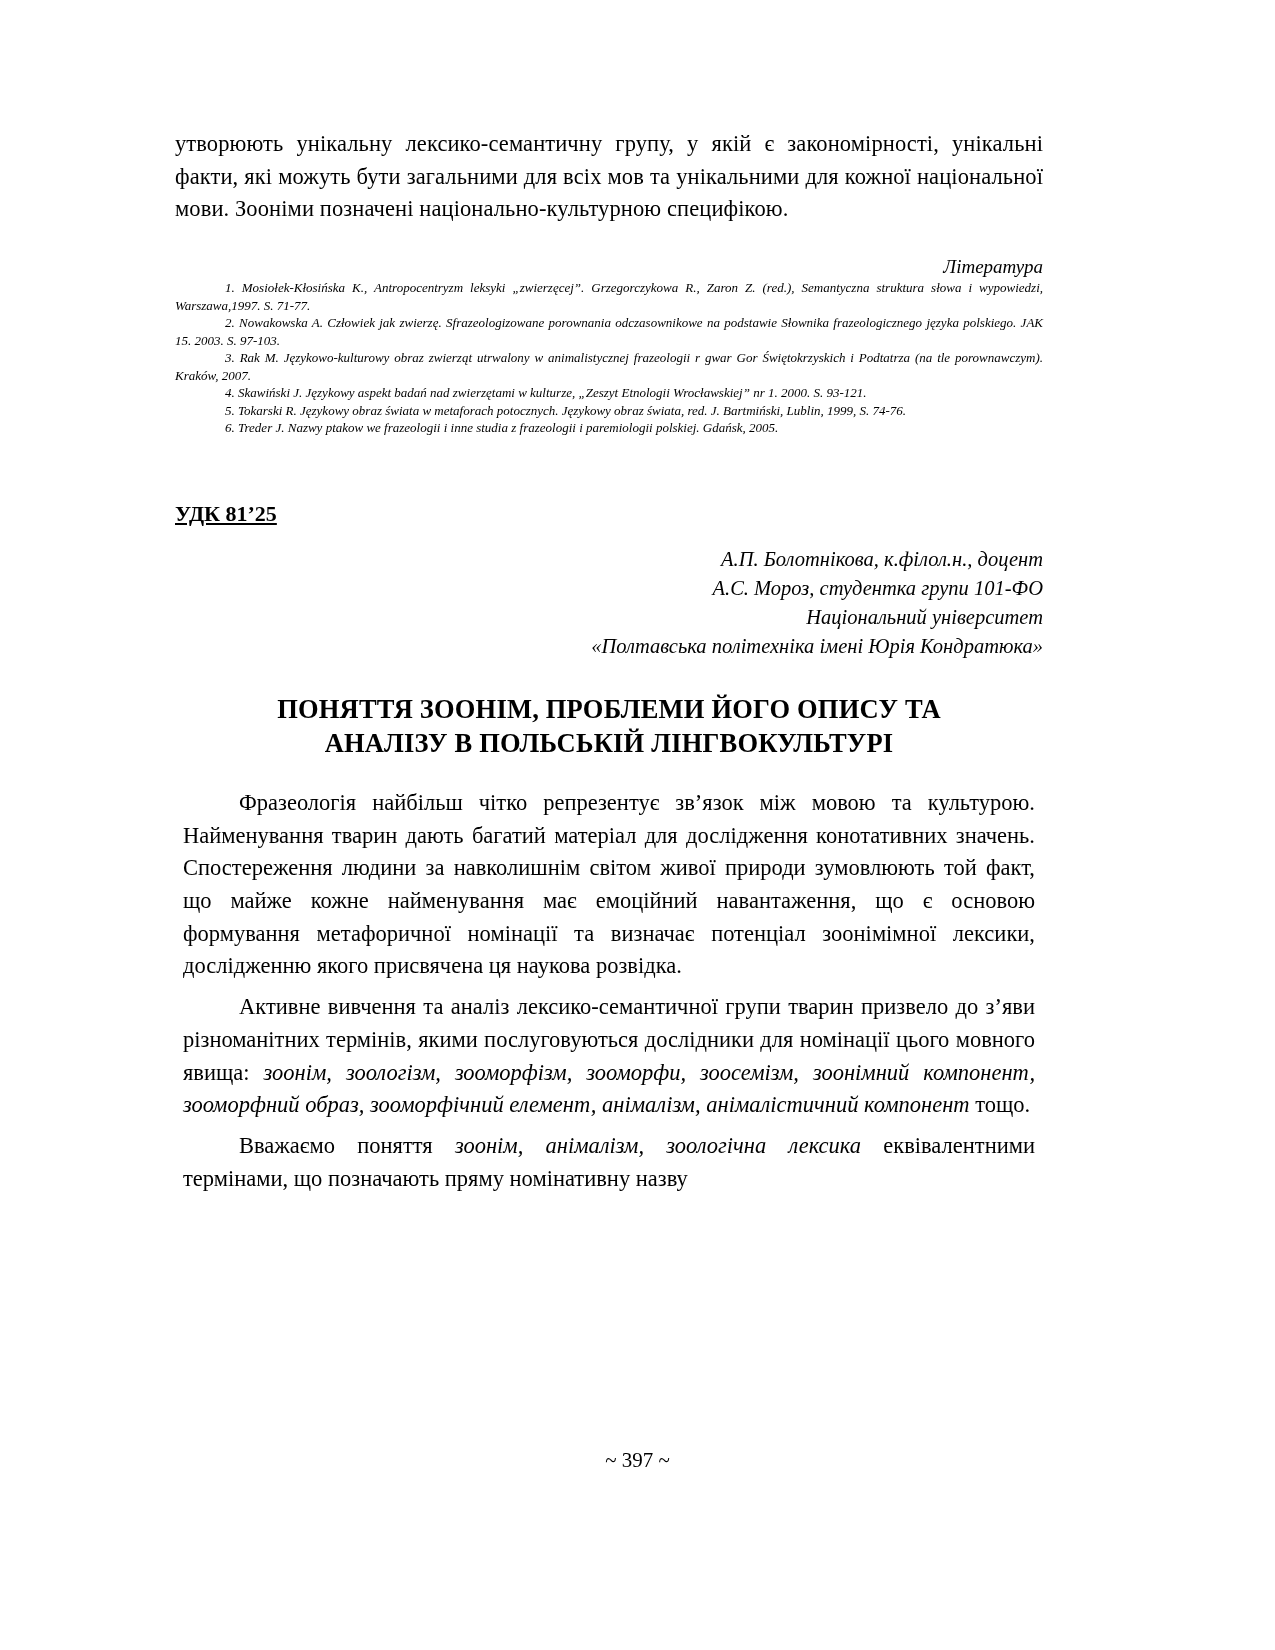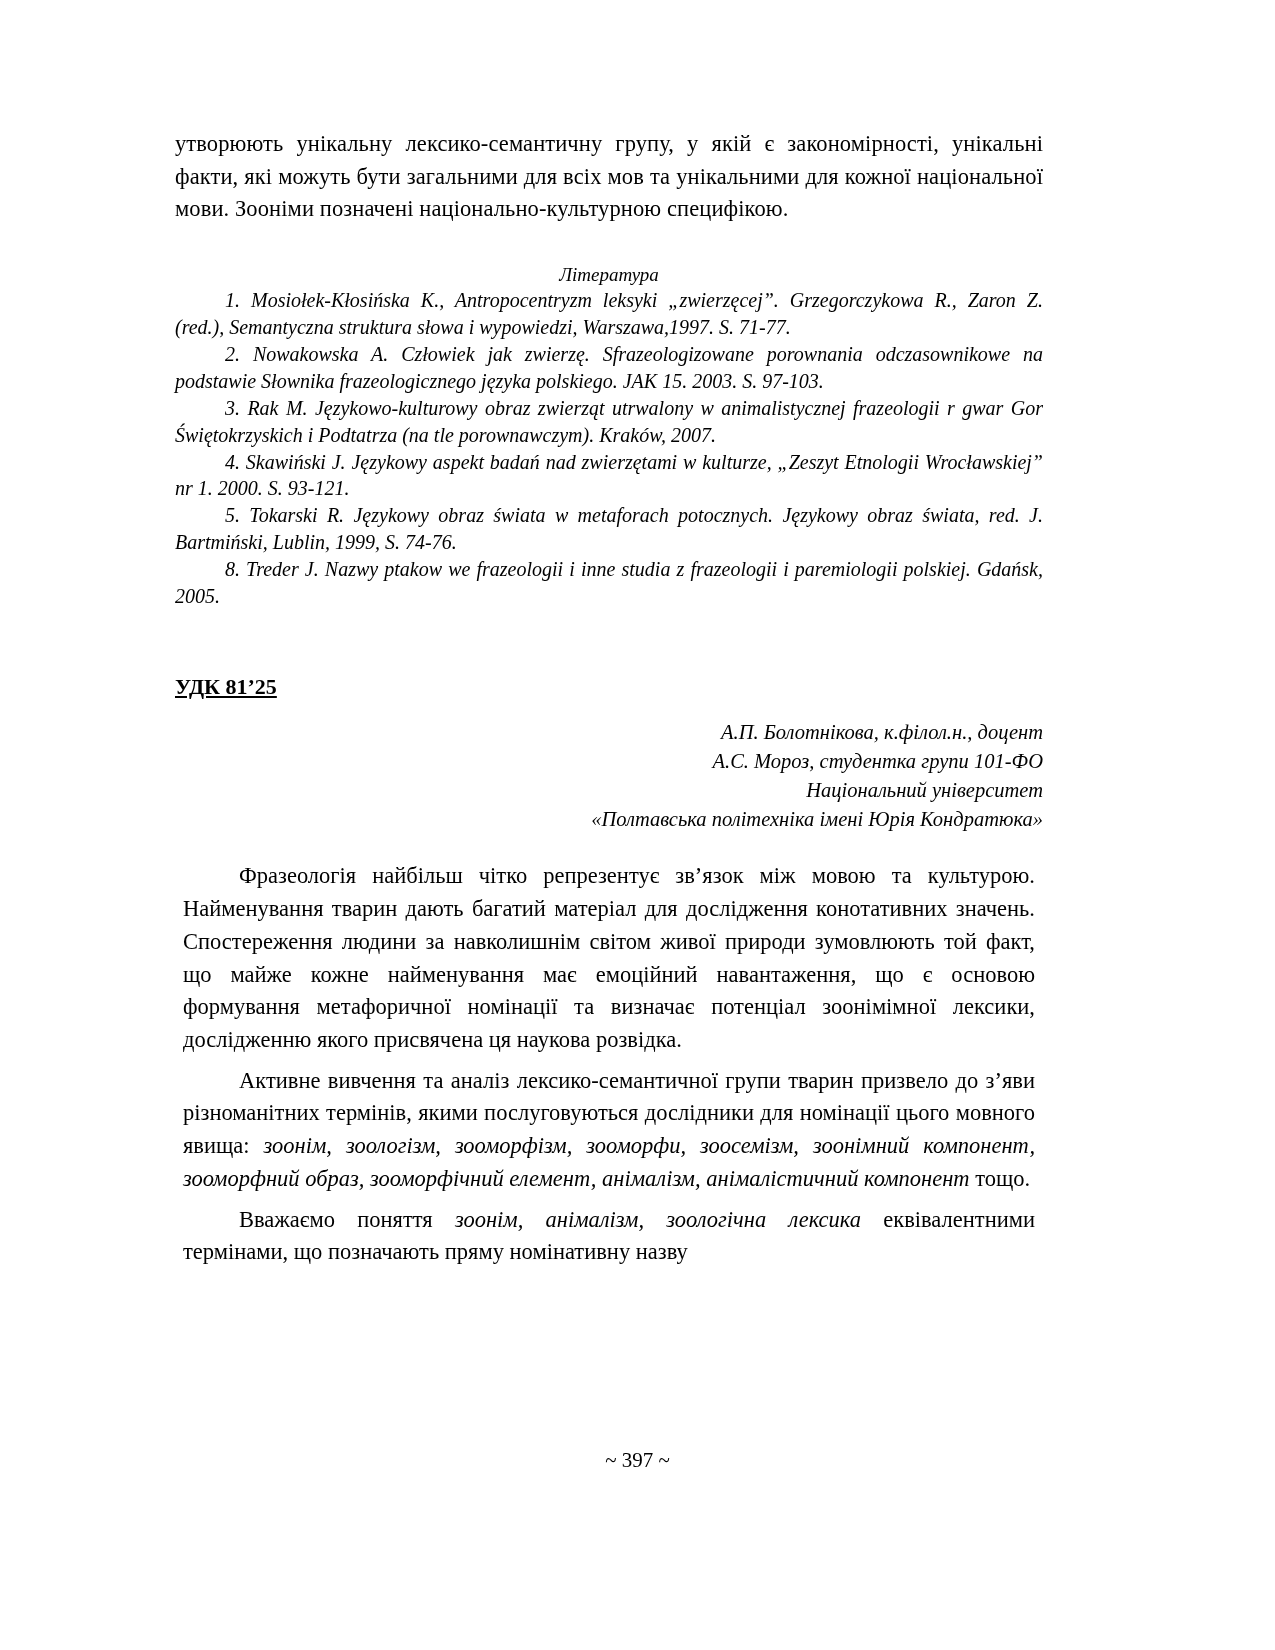--- a/index.html
+++ b/index.html
@@ -34,25 +34,25 @@
     text-align: justify;
     text-indent: 0;
     margin: 0;
     letter-spacing: 0.1px;
   }
 
   
   .biblio-heading {
     font-size: 19px;
     font-style: italic;
-    text-align: center;
-    margin: 38px 0 1px 0;
+    text-align: right;
+    margin: 30px 0 1px 0;
   }
   .biblio-list {
-    font-size: 20px;
+    font-size: 13px;
     font-style: italic;
     line-height: 1.345;
     text-align: justify;
   }
   .biblio-item {
     text-indent: 50px;
     margin: 0;
   }
 
   
@@ -120,34 +120,38 @@
     <p class="intro-para">утворюють унікальну лексико-семантичну групу, у якій є закономірності, унікальні факти, які можуть бути загальними для всіх мов та унікальними для кожної національної мови. Зооніми позначені національно-культурною специфікою.</p>
 
     <div class="biblio-heading">Література</div>
 
     <div class="biblio-list">
       <p class="biblio-item">1. Mosiołek-Kłosińska K., Antropocentryzm leksyki „zwierzęcej”. Grzegorczykowa R., Zaron Z. (red.), Semantyczna struktura słowa i wypowiedzi, Warszawa,1997. S. 71-77.</p>
       <p class="biblio-item">2. Nowakowska A. Człowiek jak zwierzę. Sfrazeologizowane porownania odczasownikowe na podstawie Słownika frazeologicznego języka polskiego. JAK 15. 2003. S. 97-103.</p>
       <p class="biblio-item">3. Rak M. Językowo-kulturowy obraz zwierząt utrwalony w animalistycznej frazeologii r gwar Gor Świętokrzyskich i Podtatrza (na tle porownawczym). Kraków, 2007.</p>
       <p class="biblio-item">4. Skawiński J. Językowy aspekt badań nad zwierzętami w kulturze, „Zeszyt Etnologii Wrocławskiej” nr 1. 2000. S. 93-121.</p>
       <p class="biblio-item">5. Tokarski R. Językowy obraz świata w metaforach potocznych. Językowy obraz świata, red. J. Bartmiński, Lublin, 1999, S. 74-76.</p>
-      <p class="biblio-item">8. Treder J. Nazwy ptakow we frazeologii i inne studia z frazeologii i paremiologii polskiej. Gdańsk, 2005.</p>
+      <p class="biblio-item">6. Treder J. Nazwy ptakow we frazeologii i inne studia z frazeologii i paremiologii polskiej. Gdańsk, 2005.</p>
     </div>
 
     <div class="udk-wrap">
       <div class="udk">УДК 81’25</div>
     </div>
 
     <div class="authors">
       <div>А.П. Болотнікова, к.філол.н., доцент</div>
       <div>А.С. Мороз, студентка групи 101-ФО</div>
       <div>Національний університет</div>
       <div>«Полтавська політехніка імені Юрія Кондратюка»</div>
     </div>
 
+    <div class="doc-title">
+      <div>ПОНЯТТЯ ЗООНІМ, ПРОБЛЕМИ ЙОГО ОПИСУ ТА</div>
+      <div>АНАЛІЗУ В ПОЛЬСЬКІЙ ЛІНГВОКУЛЬТУРІ</div>
+    </div>
 
     <div class="body-text">
       <p>Фразеологія найбільш чітко репрезентує зв’язок між мовою та культурою. Найменування тварин дають багатий матеріал для дослідження конотативних значень. Спостереження людини за навколишнім світом живої природи зумовлюють той факт, що майже кожне найменування має емоційний навантаження, що є основою формування метафоричної номінації та визначає потенціал зоонімімної лексики, дослідженню якого присвячена ця наукова розвідка.</p>
       <p><span>Активне вивчення та аналіз лексико-семантичної групи тварин призвело до з’яви різноманітних термінів, якими послуговуються дослідники для номінації цього мовного явища: </span><em>зоонім, зоологізм, зооморфізм, зооморфи, зоосемізм, зоонімний компонент, зооморфний образ, зооморфічний елемент, анімалізм, анімалістичний компонент</em><span> тощо.</span></p>
       <p><span>Вважаємо поняття </span><em>зоонім, анімалізм, зоологічна лексика</em><span> еквівалентними термінами, що позначають пряму номінативну назву</span></p>
     </div>
 
   </div>
 
   <div class="page-footer">~ 397 ~</div>

